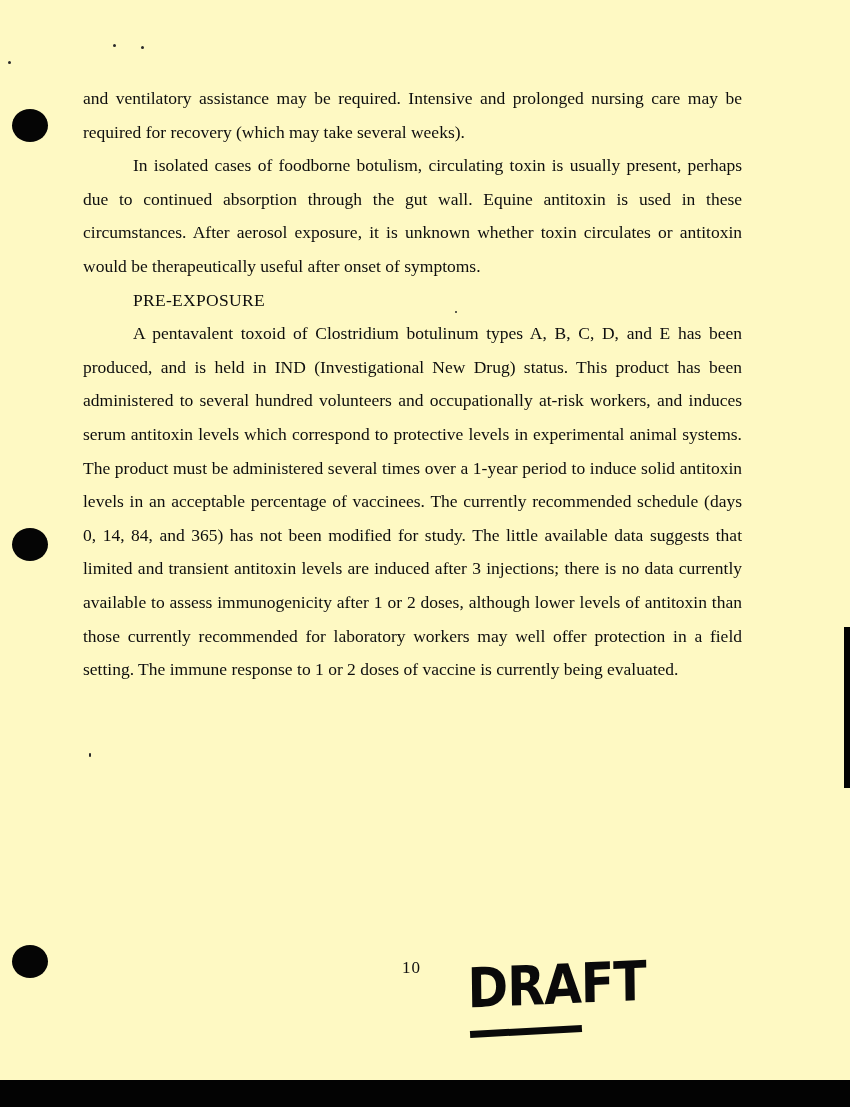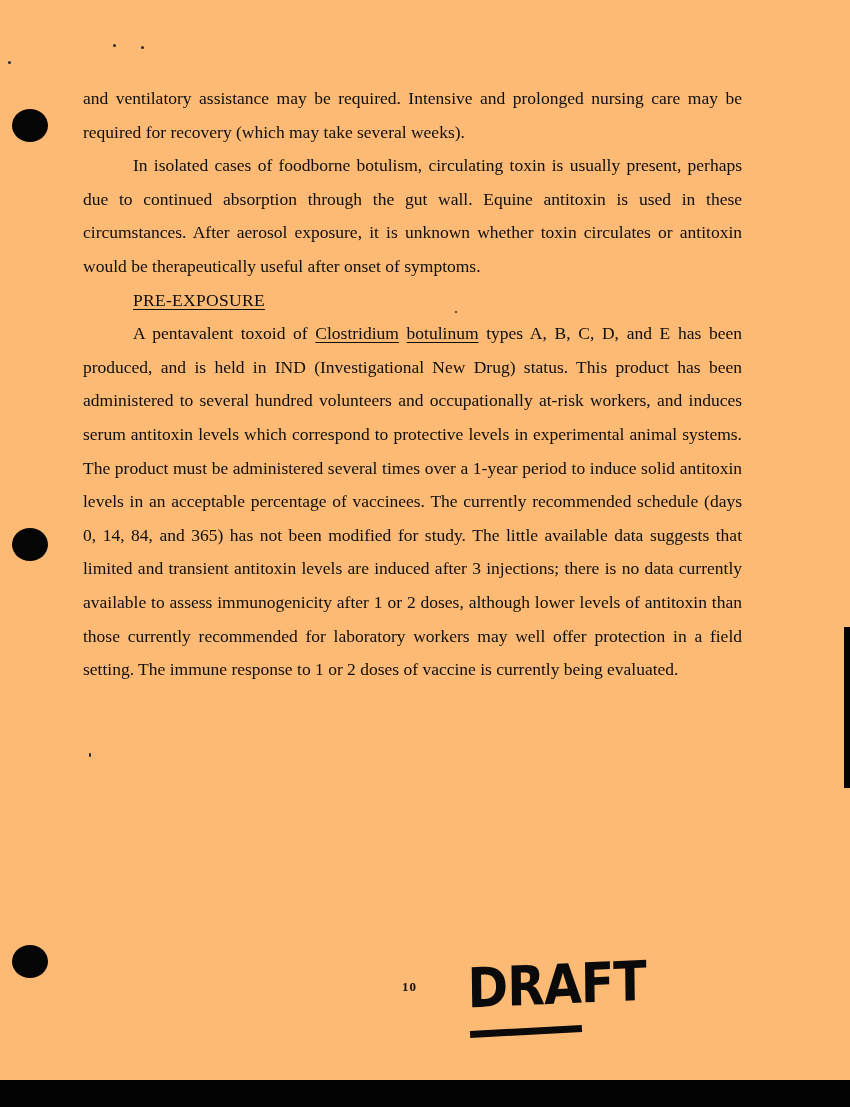--- a/index.html
+++ b/index.html
@@ -4,57 +4,56 @@
 <style>
   * { margin: 0; padding: 0; box-sizing: border-box; }
   html, body {
     width: 850px; height: 1107px;
     background: #fdfdfb;
     overflow: hidden;
     font-family: "Liberation Serif", serif;
   }
   .page {
     position: absolute; inset: 0;
-    background: #fdba74;
+    background: #fef9c3;
     color: #0d0d0d;
   }
   
   .text-block {
     position: absolute;
     left: 83px; top: 82px; width: 659px;
     font-size: 17.5px;
     line-height: 33.6px;
     text-align: justify;
     color: #0e0e0e;
   }
   .text-block p { margin: 0; }
   p.indent { text-indent: 50px; }
   p.no-indent { text-indent: 0; }
   .heading-line { font-weight: bold; padding-left: 50px; letter-spacing: 0.3px; }
   .heading-num { display: inline-block; min-width: 50px; }
   .subheading-line { padding-left: 50px; letter-spacing: 0.3px; }
   .u {
-    text-decoration: underline;
     text-underline-offset: 3px;
     text-decoration-thickness: 1.4px;
   }
   
   .hole {
     position: absolute; left: 12px;
     width: 36px; height: 33px;
     background: #050505; border-radius: 50%;
   }
   .hole-1 { top: 109px; }
   .hole-2 { top: 528px; }
   .hole-3 { top: 945px; }
   
   .page-number {
-    position: absolute; left: 402px; top: 979px;
-    font-size: 13px; letter-spacing: 1px;
-    font-weight: bold;
+    position: absolute; left: 402px; top: 958px;
+    font-size: 17px; letter-spacing: 1px;
+    font-weight: normal;
     color: #111;
   }
   .draft-stamp {
     position: absolute; left: 468px; top: 964px;
     font-family: "DejaVu Sans", sans-serif;
     font-weight: bold;
     font-size: 49px;
     letter-spacing: -1px;
     color: #0a0a0a;
     transform: rotate(-2.5deg) scaleY(1.12) skewX(-2deg);

